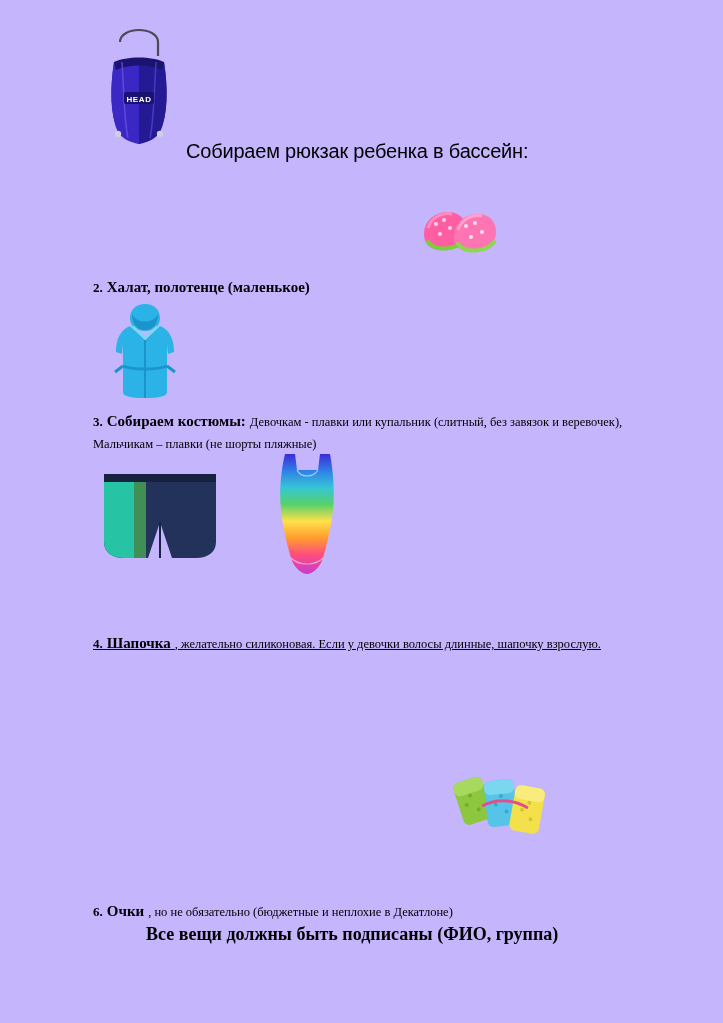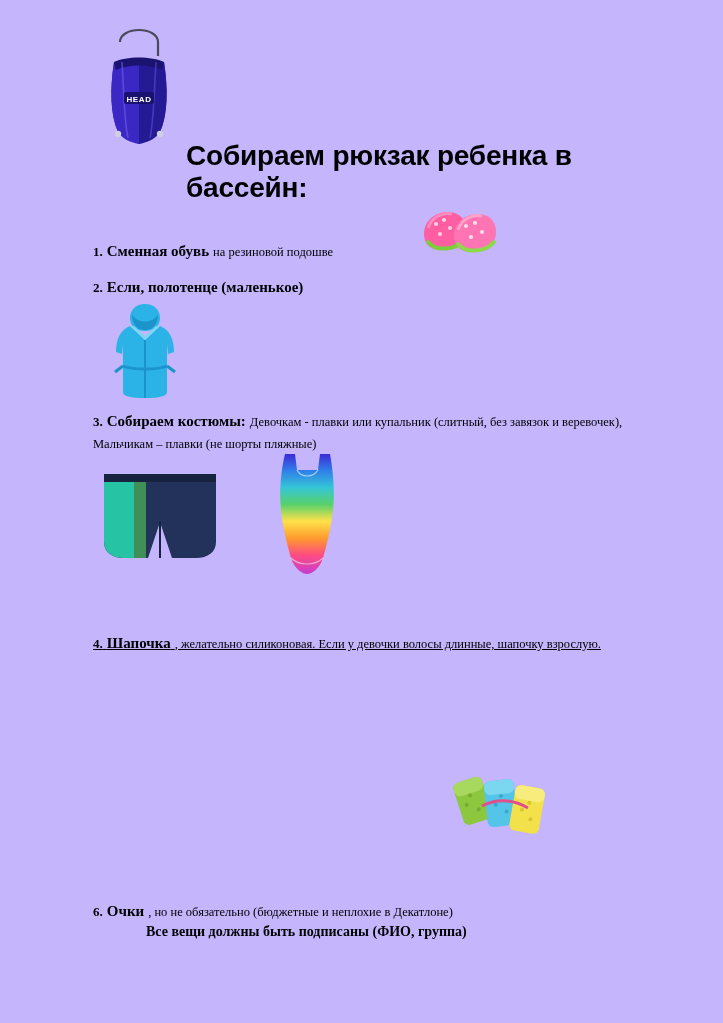--- a/index.html
+++ b/index.html
@@ -24,22 +24,22 @@
     padding-left: 48px;
   }
 
   
   .doc-title {
     position: absolute;
     left: 186px;
     top: 140px;
     width: 470px;
     font-family: "Liberation Sans", sans-serif;
-    font-weight: bold;
-    font-size: 28px;
+    font-weight: normal;
+    font-size: 20px;
     letter-spacing: -0.2px;
     color: #000;
   }
 
   
   .item {
     position: absolute;
     left: 93px;
     width: 580px;
     font-family: "Liberation Serif", serif;
@@ -65,21 +65,21 @@
   #item5 { top: 845px; }
   #item6 { top: 885px; margin-top: 15px; }
 
   .footer-note {
     position: absolute;
     left: 146px;
     top: 924px;
     width: 520px;
     font-family: "Liberation Serif", serif;
     font-weight: bold;
-    font-size: 14px;
+    font-size: 18px;
     color: #000;
   }
 
   
   .art { position: absolute; }
 
   #art-bag    { left: 84px;  top: 28px;  width: 110px; height: 120px; }
   #art-crocs  { left: 420px; top: 200px; width: 80px;  height: 60px; }
   #art-robe   { left: 110px; top: 300px; width: 70px;  height: 100px; }
   #art-trunks { left: 100px; top: 470px; width: 120px; height: 95px; }
@@ -126,29 +126,24 @@
         <path d="M8 28 C12 16 24 12 32 14" fill="none" stroke="#ffa3cd" stroke-width="3"></path>
         <circle cx="16" cy="24" r="2" fill="#ffe0ee"></circle>
         <circle cx="25" cy="21" r="2" fill="#ffe0ee"></circle>
         <circle cx="32" cy="30" r="2" fill="#ffe0ee"></circle>
         <circle cx="21" cy="35" r="2" fill="#ffe0ee"></circle>
         <path d="M8 42 C16 52 36 50 44 40" fill="none" stroke="#8ed84d" stroke-width="4" stroke-linecap="round"></path>
       </g>
     </svg>
   </div>
 
-  <div class="item" id="item1">
-    <span class="num">1.</span>
-    <span class="lead">Сменная обувь</span>
-    <span class="tail">на резиновой подошве</span>
-  </div>
 
   <div class="item" id="item2">
     <span class="num">2.</span>
-    <span class="lead">Если, полотенце (маленькое)</span>
+    <span class="lead">Халат, полотенце (маленькое)</span>
     <span class="tail"></span>
   </div>
 
   <div class="art" id="art-robe">
     <svg viewBox="0 0 70 100" width="70" height="100">
       <path d="M35 4 C26 4 20 10 20 18 C20 26 26 31 35 31 C44 31 50 26 50 18 C50 10 44 4 35 4 Z" fill="#2bb3e8"></path>
       <path d="M22 14 C26 24 44 24 48 14 C48 24 43 30 35 30 C27 30 22 24 22 14 Z" fill="#1b93cb"></path>
       <path d="M20 26 C10 30 6 40 6 52 L12 54 L13 44 L13 92 C13 96 20 98 35 98 C50 98 57 96 57 92 L57 44 L58 54 L64 52 C64 40 60 30 50 26 L35 40 Z" fill="#2bb3e8"></path>
       <path d="M20 26 L35 40 L50 26 L46 26 L35 36 L24 26 Z" fill="#7fd6f2"></path>
       <path d="M34 40 L36 40 L36 98 L34 98 Z" fill="#1b93cb"></path>

